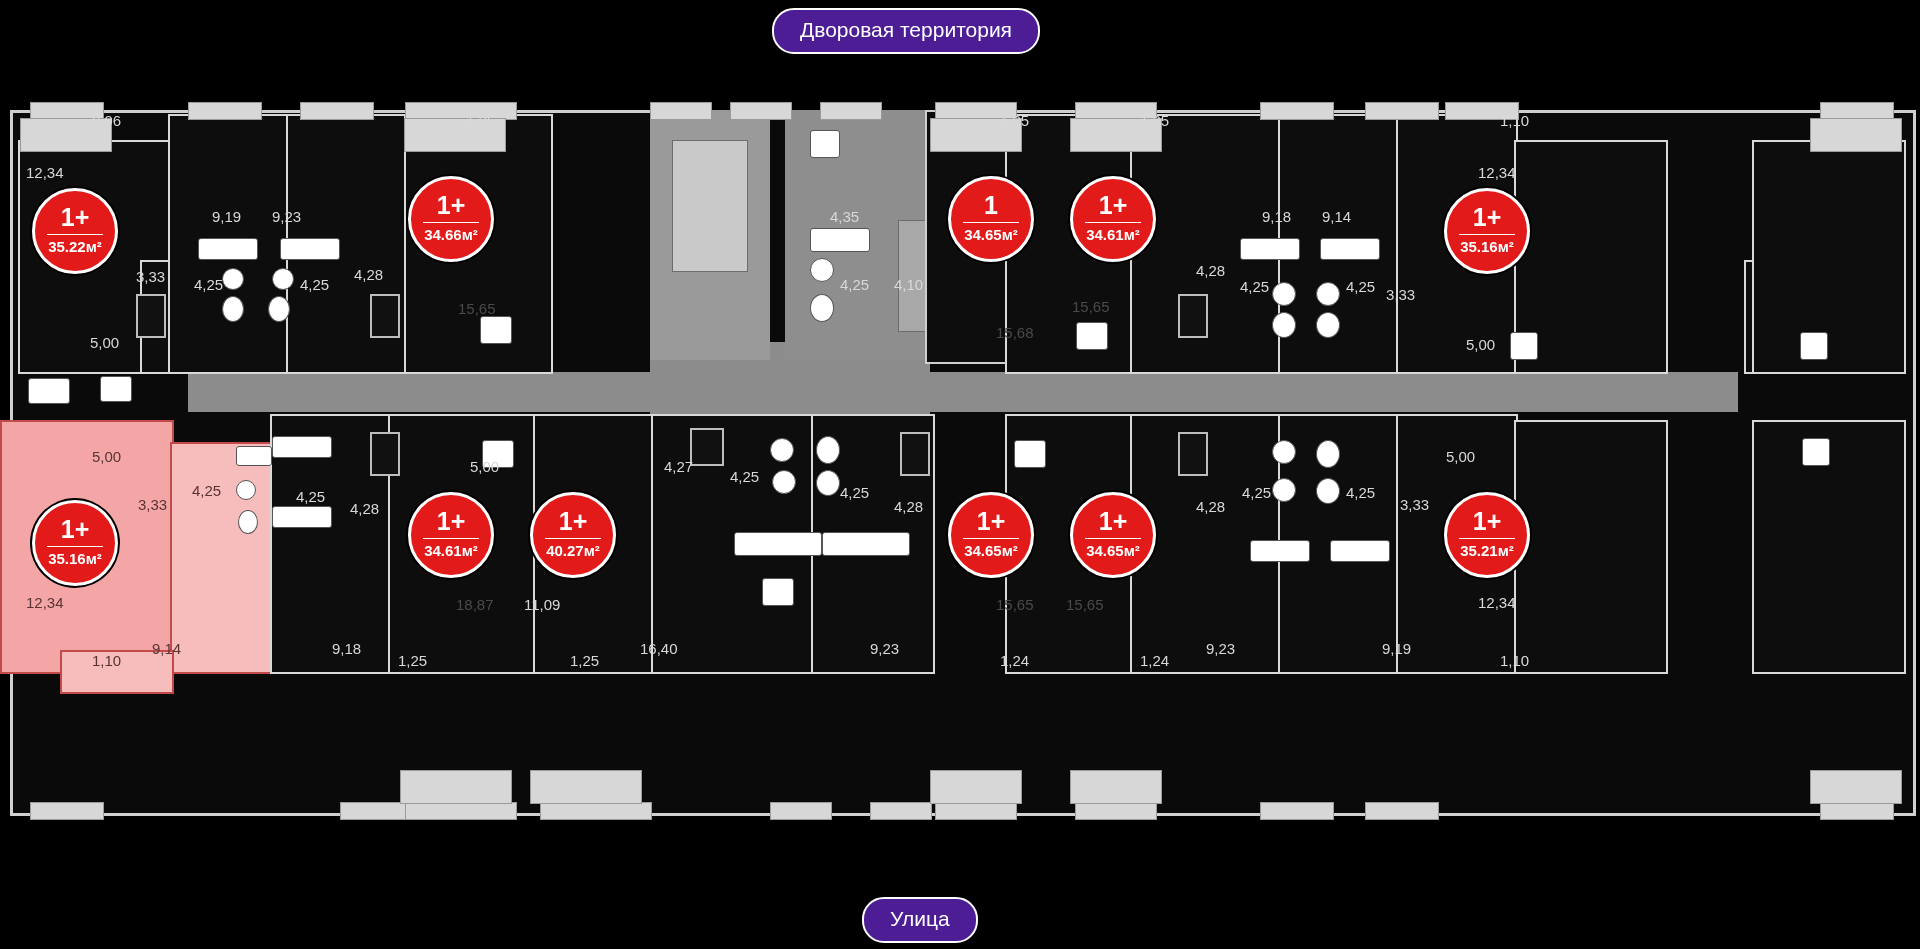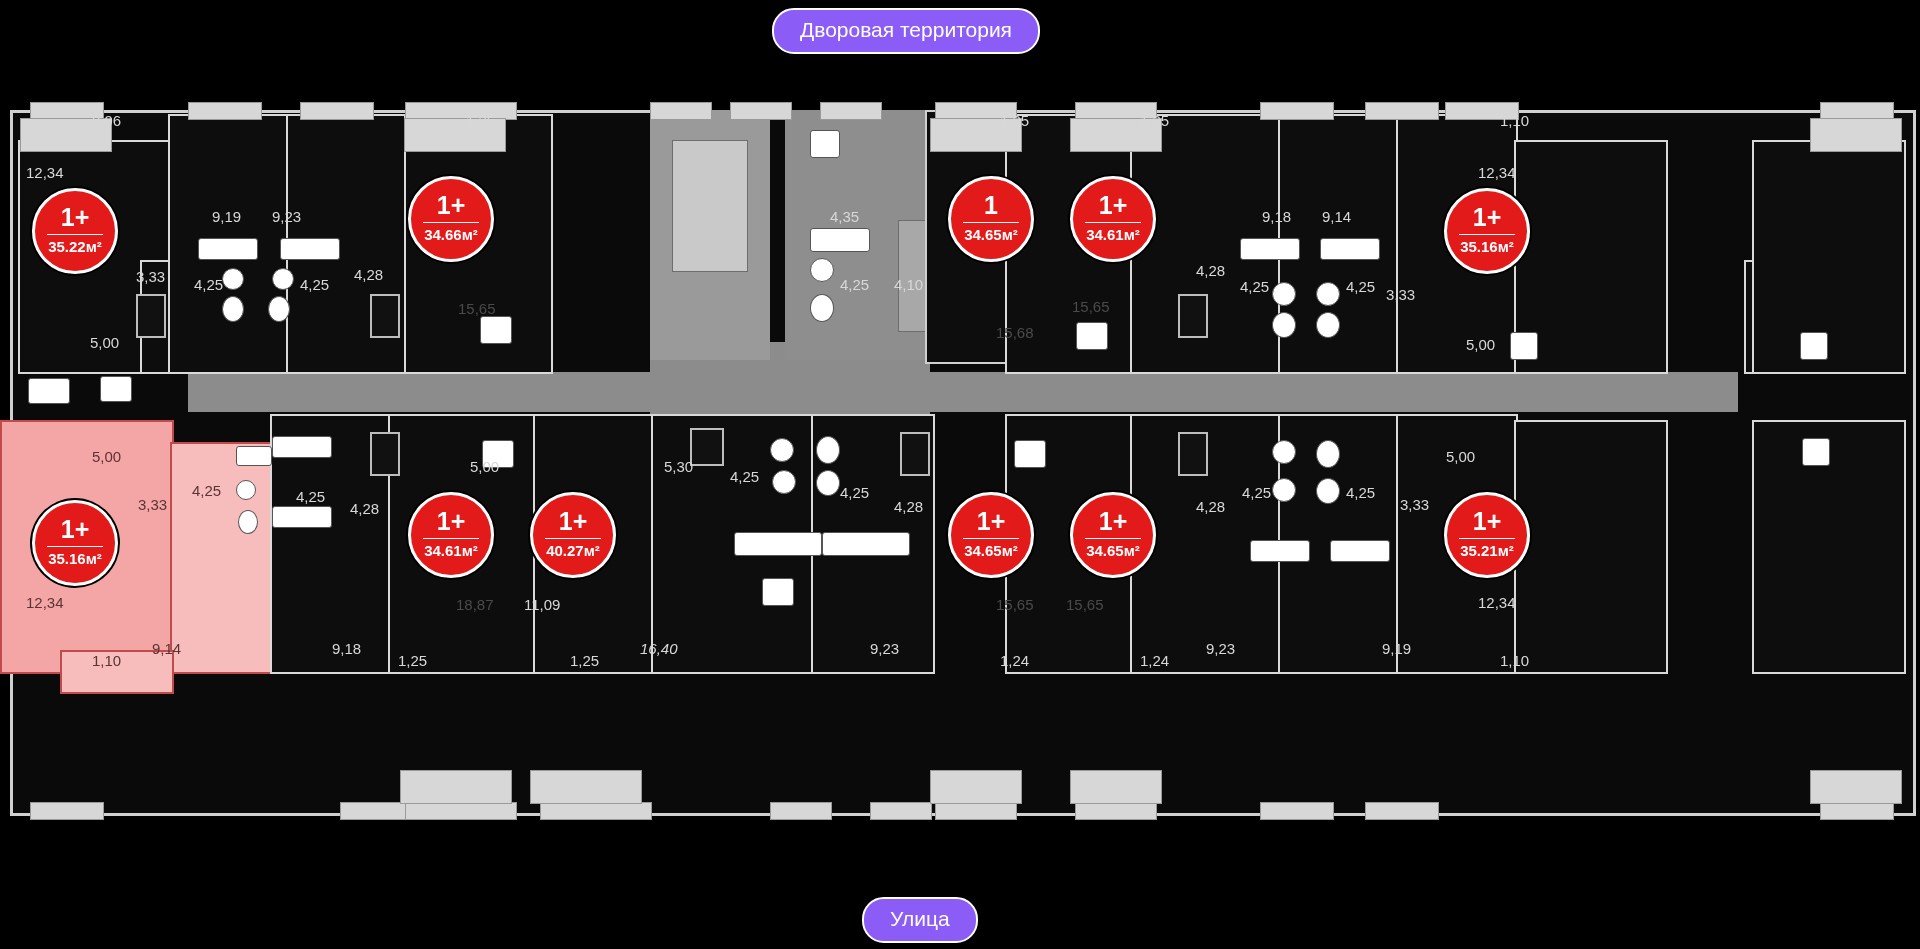--- a/index.html
+++ b/index.html
@@ -21,21 +21,21 @@
     width: 1920px;
     height: 949px;
     background: #000000;
   }
 
   
   .pill {
     position: absolute;
     border: 2px solid #ffffff;
     border-radius: 22px;
-    background: #8b5cf6;
+    background: #4c1d95;
     color: #ffffff;
     font-size: 21px;
     line-height: 40px;
     text-align: center;
     padding: 0 26px;
     white-space: nowrap;
   }
   #pill-top { left: 772px; top: 8px; height: 42px; }
   #pill-bottom { left: 862px; top: 897px; height: 42px; }
 
@@ -349,37 +349,37 @@
       <div class="dim dark" style="left: 996px; top: 324px;">15,68</div>
       <div class="dim" style="left: 90px; top: 334px;">5,00</div>
       <div class="dim" style="left: 1466px; top: 336px;">5,00</div>
       <div class="dim onpink" style="left: 92px; top: 448px;">5,00</div>
       <div class="dim" style="left: 470px; top: 458px;">5,00</div>
       <div class="dim" style="left: 1446px; top: 448px;">5,00</div>
       <div class="dim onpink" style="left: 138px; top: 496px;">3,33</div>
       <div class="dim onpink" style="left: 192px; top: 482px;">4,25</div>
       <div class="dim" style="left: 296px; top: 488px;">4,25</div>
       <div class="dim" style="left: 350px; top: 500px;">4,28</div>
-      <div class="dim" style="left: 664px; top: 458px;">5,30</div>
+      <div class="dim" style="left: 664px; top: 458px;">4,27</div>
       <div class="dim" style="left: 730px; top: 468px;">4,25</div>
       <div class="dim" style="left: 840px; top: 484px;">4,25</div>
       <div class="dim" style="left: 894px; top: 498px;">4,28</div>
       <div class="dim" style="left: 1196px; top: 498px;">4,28</div>
       <div class="dim" style="left: 1242px; top: 484px;">4,25</div>
       <div class="dim" style="left: 1346px; top: 484px;">4,25</div>
       <div class="dim" style="left: 1400px; top: 496px;">3,33</div>
       <div class="dim onpink" style="left: 26px; top: 594px;">12,34</div>
       <div class="dim" style="left: 1478px; top: 594px;">12,34</div>
       <div class="dim dark" style="left: 456px; top: 596px;">18,87</div>
       <div class="dim" style="left: 524px; top: 596px;">11,09</div>
       <div class="dim dark" style="left: 996px; top: 596px;">15,65</div>
       <div class="dim dark" style="left: 1066px; top: 596px;">15,65</div>
       <div class="dim onpink" style="left: 152px; top: 640px;">9,14</div>
       <div class="dim" style="left: 332px; top: 640px;">9,18</div>
-      <div class="dim" style="left: 640px; top: 640px; font-style: italic;">16,40</div>
+      <div class="dim" style="left: 640px; top: 640px;">16,40</div>
       <div class="dim" style="left: 870px; top: 640px;">9,23</div>
       <div class="dim" style="left: 1206px; top: 640px;">9,23</div>
       <div class="dim" style="left: 1382px; top: 640px;">9,19</div>
       <div class="dim onpink" style="left: 92px; top: 652px;">1,10</div>
       <div class="dim" style="left: 398px; top: 652px;">1,25</div>
       <div class="dim" style="left: 570px; top: 652px;">1,25</div>
       <div class="dim" style="left: 1000px; top: 652px;">1,24</div>
       <div class="dim" style="left: 1140px; top: 652px;">1,24</div>
       <div class="dim" style="left: 1500px; top: 652px;">1,10</div>
     </div>

